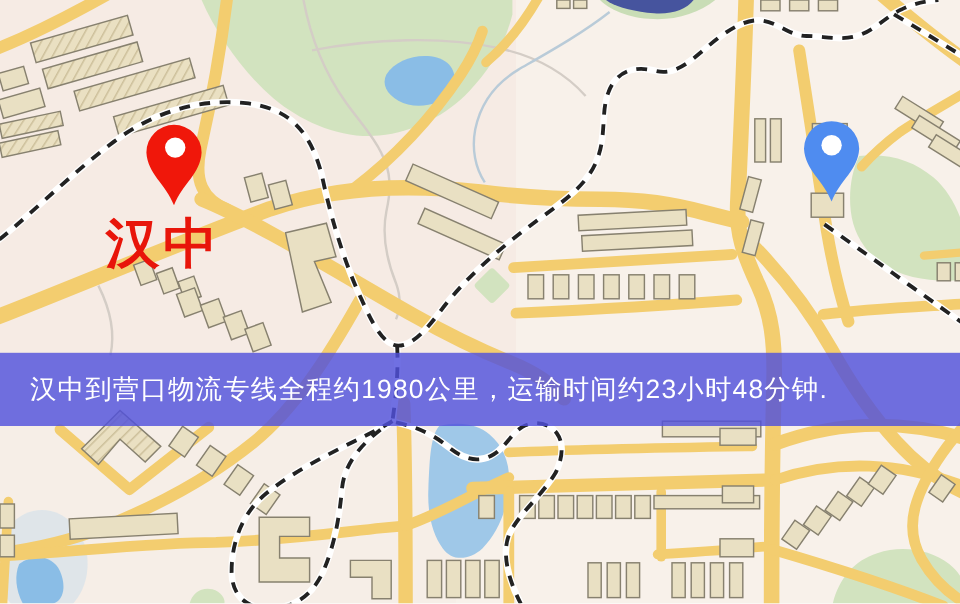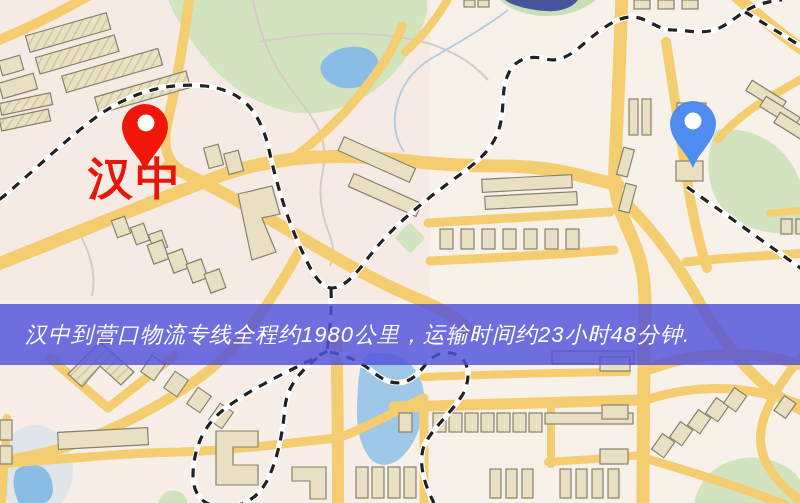--- a/index.html
+++ b/index.html
@@ -6,27 +6,27 @@
   .stage{
     position:relative;width:800px;height:503px;overflow:hidden;
     font-family:"Liberation Sans","DejaVu Sans",sans-serif;
     background:#f8f1ea;
   }
   .stage svg{position:absolute;left:0;top:0;display:block;}
   .city-label{
     position:absolute;font-weight:700;font-size:45px;line-height:1;
     letter-spacing:3px;white-space:nowrap;user-select:none;
   }
-  .city-label.origin{left:88px;top:156px;color:#e8150a;}
+  .city-label.origin{left:88px;top:180px;color:#e8150a;}
   .city-label.dest{left:638px;top:177px;color:#2633d2;}
   .banner{
-    position:absolute;left:0;top:304px;width:800px;height:61px;
+    position:absolute;left:0;top:294px;width:800px;height:61px;
     background:rgba(80,80,220,0.82);
     display:flex;align-items:center;
-    box-sizing:border-box;padding-left:25px;font-style:italic;
+    box-sizing:border-box;padding-left:25px;
   }
   .banner span{
     color:#ffffff;font-size:22px;letter-spacing:1px;white-space:nowrap;
   }
 </style>
 </head>
 <body>
 
 <div class="stage">
   <svg width="800" height="503" viewBox="0 0 800 503">

